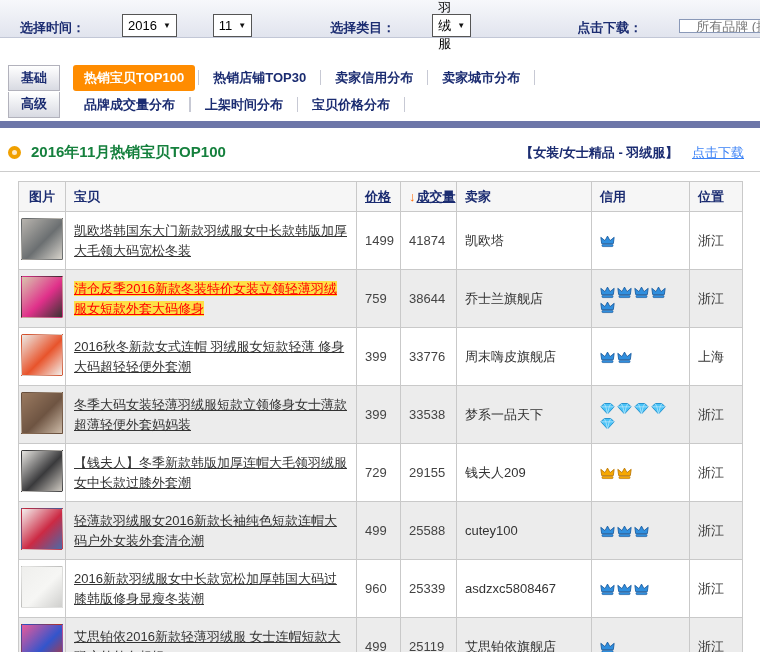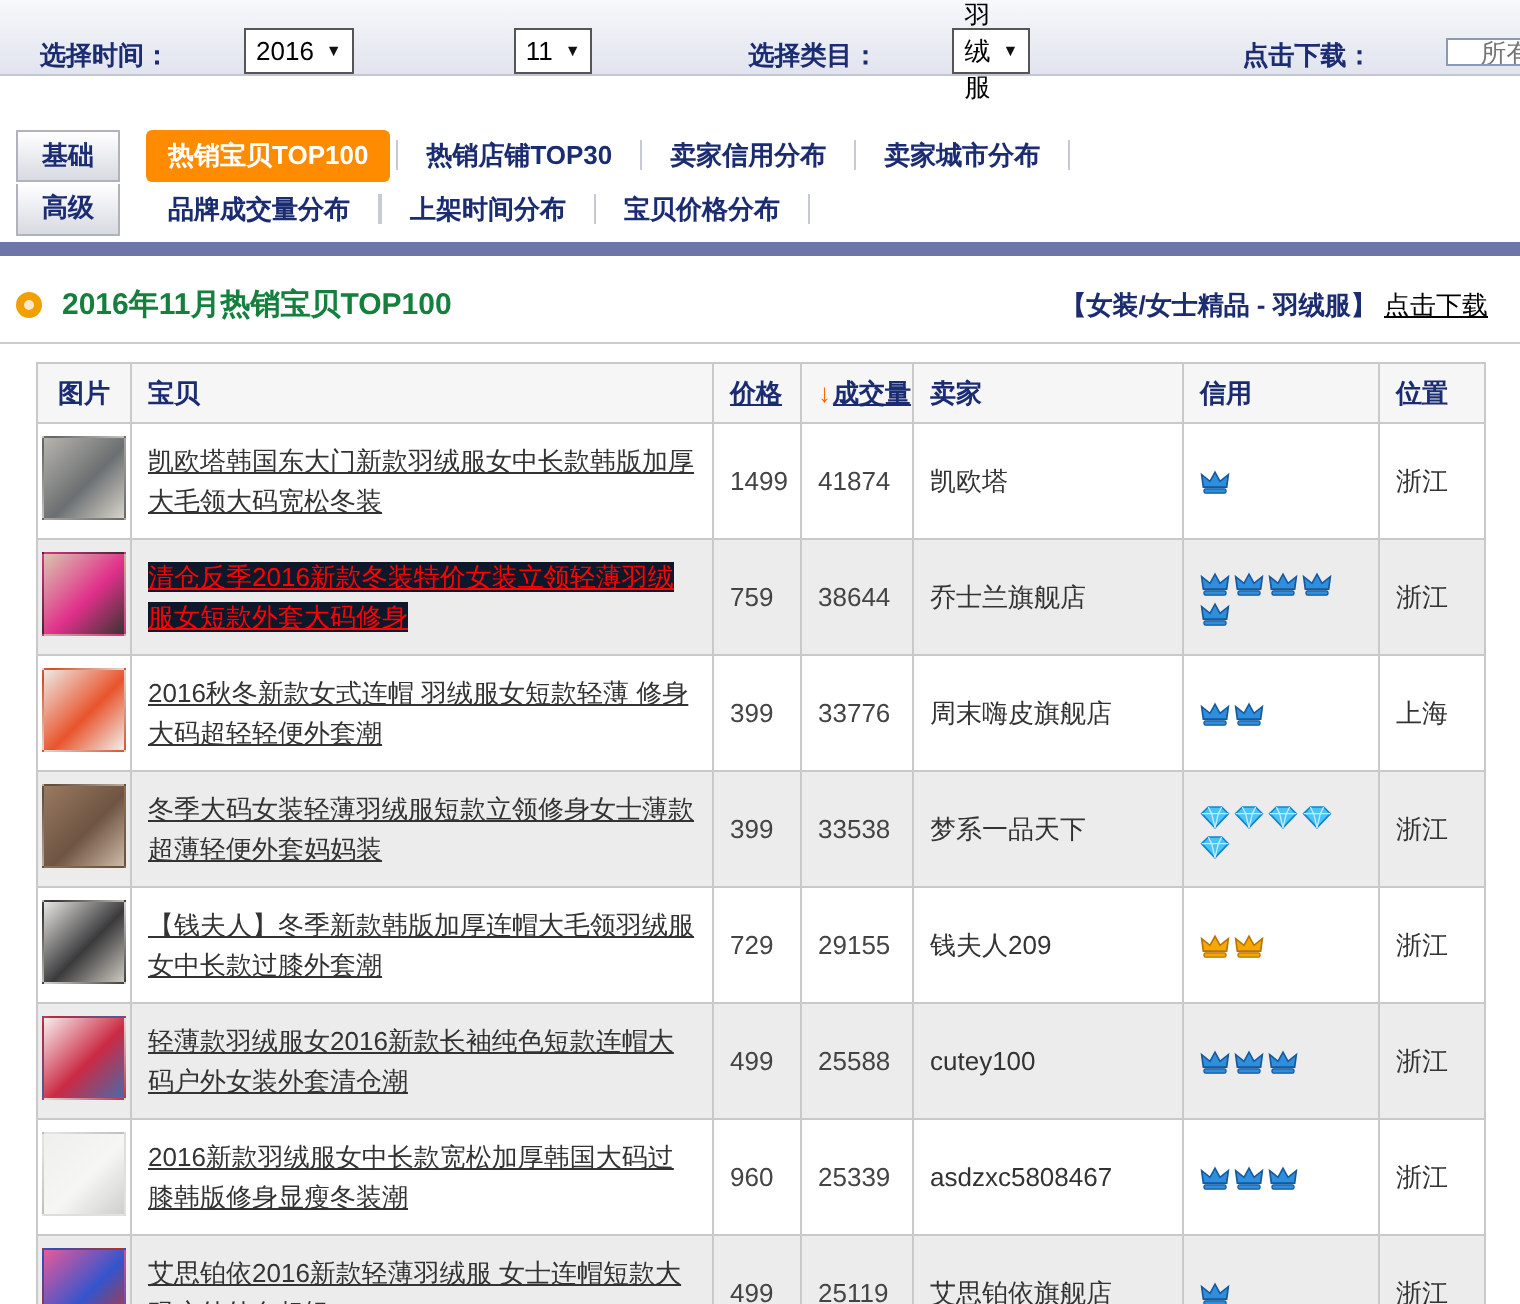--- a/index.html
+++ b/index.html
@@ -16,21 +16,21 @@
     gap:32px;
   }
   .flabel { color:#1b2c71; font-weight:bold; font-size:13px; margin:0 5px 0 12px; white-space:nowrap; }
   .select {
     background:#fff; border:1px solid #555; height:23px;
     display:inline-flex; align-items:center; justify-content:space-between;
     padding:0 5px; font-size:13px; color:#000; cursor:pointer; margin-right:4px;
   }
   .select .caret { font-size:8px; margin-left:6px; color:#111; }
   .sel-year { width:56px; }
-  .sel-month { width:44px;margin-left:44px; }
+  .sel-month { width:44px; }
   .sel-cat { width:205px; }
   .combo { display:inline-flex; align-items:center; }
   .combo input {
     width:150px; height:14px; border:1px solid #8a99b8; border-right:none;
     padding:0 16px; font-size:13px; color:#555; outline:none;
   }
   .combo .drop {
     width:20px; height:22px; border:1px solid #8a99b8; cursor:pointer;
     background:linear-gradient(#eef4fc,#c6d6ef); color:#2f5fae; font-size:10px;
     display:flex; align-items:center; justify-content:center;
@@ -49,38 +49,38 @@
   .tab { color:#1b2c71; font-weight:bold; font-size:13px; padding:4px 14px; cursor:pointer; white-space:nowrap; }
   .tab.active { background:#ff8c00; color:#fff; border-radius:3px; padding:4px 11px; margin:0 3px; }
   .tab-sep { width:1px; height:15px; background:#c7c9d4; }
   .slate-bar { height:7px; background:#6d76a8; margin-top:3px; }
   
   .title-row { display:flex; align-items:center; margin:15px 16px 0 8px; }
   .bullet { width:13px; height:13px; border:4px solid #f0a000; border-radius:50%; background:#fde9c8; flex:none; }
   .page-title { color:#15803d; font-weight:bold; font-size:15px; margin-left:10px; }
   .title-right { margin-left:auto; font-size:13px; white-space:nowrap; }
   .cat-path { color:#1b2c71; font-weight:bold; }
-  .download { color:#000000; text-decoration:underline; cursor:pointer; margin-left:0; }
+  .download { color:#3b82f6; text-decoration:underline; cursor:pointer; margin-left:10px; }
   .hr { height:1px; background:#ccc; margin-top:9px; }
   
   table { border-collapse:collapse; table-layout:fixed; margin:9px 0 0 18px; width:724px; font-size:13px; }
   th,td { border:1px solid #c9c9c9; overflow:hidden; }
   thead th {
     background:#f6f6f6; color:#1b2c71; font-weight:bold; height:30px;
     text-align:left; padding:0 8px; white-space:nowrap;
   }
   thead th.c-img { text-align:center; padding:0 2px; }
   thead a { color:#1b2c71; text-decoration:underline; cursor:pointer; }
   .sort-arrow { color:#ff6600; font-weight:bold; margin-right:1px; }
   td { padding:4px 8px; height:55px; vertical-align:middle; background:#fff; color:#333; }
   tr.even td { background:#ececec; }
   td.img-cell { padding:6px 2px; text-align:center; }
   .thumb { width:42px; height:42px; display:inline-block; border:1px solid rgba(0,0,0,.08); }
   .ptitle { color:#333; text-decoration:underline; cursor:pointer; line-height:1.5; display:inline; }
-  .ptitle.hl { color:#ff0000; background:#0f172a; }
+  .ptitle.hl { color:#ff0000; background:#fde047; }
   td.num { color:#444; }
   .credit-cell svg { margin-right:2px; vertical-align:middle; }
 </style>
 </head>
 <body>
 
 <div class="filter-bar">
   <span class="flabel">选择时间：</span>
   <span class="select sel-year">
     <span>2016</span>

